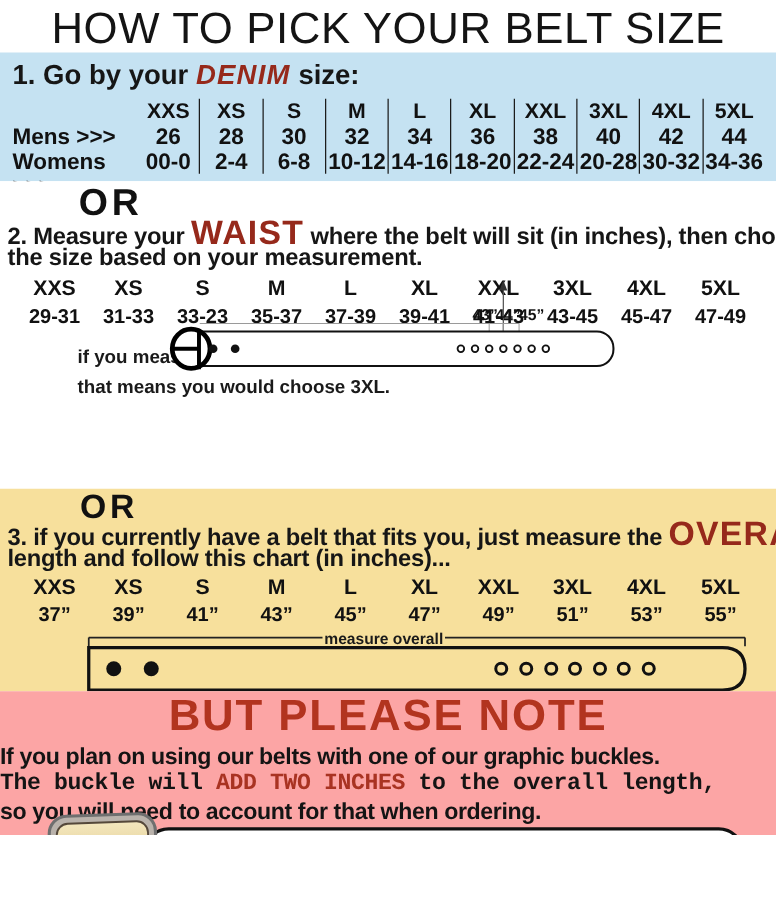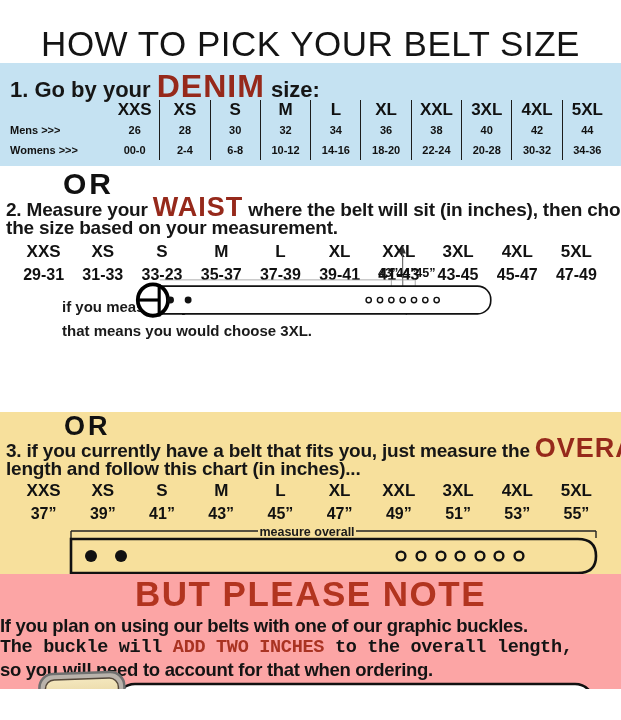--- a/index.html
+++ b/index.html
@@ -1,43 +1,43 @@
 <!DOCTYPE html>
 <html><head>
 <meta charset="utf-8">
 <style>
   html,body{margin:0;padding:0;background:#fff;}
   .page{position:relative;width:621px;height:668px;background:#ffffff;overflow:hidden;
-        font-family:"Liberation Sans",sans-serif;color:#111;margin-top:21px;}
+        font-family:"Liberation Sans",sans-serif;color:#111;}
 
   
   .title{position:absolute;top:3px;left:0;width:621px;text-align:center;
          font-size:35px;font-weight:400;letter-spacing:0.5px;color:#141414;white-space:nowrap;}
 
   
   .sec-denim{position:absolute;top:42px;left:0;width:621px;height:103px;background:#c5e2f2;}
   .sec-waist{position:absolute;top:145px;left:0;width:621px;height:246px;background:#ffffff;}
   .sec-overall{position:absolute;top:391px;left:0;width:621px;height:162px;background:#f7e09c;}
   .sec-note{position:absolute;top:553px;left:0;width:621px;height:167px;background:#fca5a5;}
 
   .accent{color:#96291b;}
   .h-big{font-size:27px;font-weight:700;letter-spacing:1px;}
   .p-line{position:absolute;left:6px;white-space:nowrap;font-size:19px;font-weight:600;letter-spacing:-0.2px;color:#161616;}
 
   
   .denim-h{position:absolute;left:10px;top:5px;white-space:nowrap;font-size:22px;font-weight:600;color:#161616;}
-  .denim-h .h-big{font-size:32px;}
+  .denim-h .h-big{font-size:22px;font-style:italic;}
 
   
   .d-table{position:absolute;left:6px;top:37px;width:606px;display:flex;}
   .d-labels{width:100px;flex:none;text-align:left;padding-left:4px;}
   .d-cols{flex:1;display:flex;}
   .d-col{flex:1;text-align:center;border-left:1.5px solid #1c1c1c;}
   .d-cols .d-col:first-child{border-left:none;}
-  .d-cell{height:20px;line-height:20px;font-size:11px;font-weight:600;}
+  .d-cell{height:20px;line-height:20px;font-size:18px;font-weight:600;}
   .d-head{font-weight:700;font-size:17px;}
 
   
   .or-label{position:absolute;font-weight:700;letter-spacing:3px;color:#111;}
   .or2{left:63px;top:1px;font-size:30px;}
   .or3{left:64px;top:-1px;font-size:27px;}
 
   
   .flex-table{position:absolute;left:14px;width:592px;display:flex;}
   .f-col{flex:1;text-align:center;}

